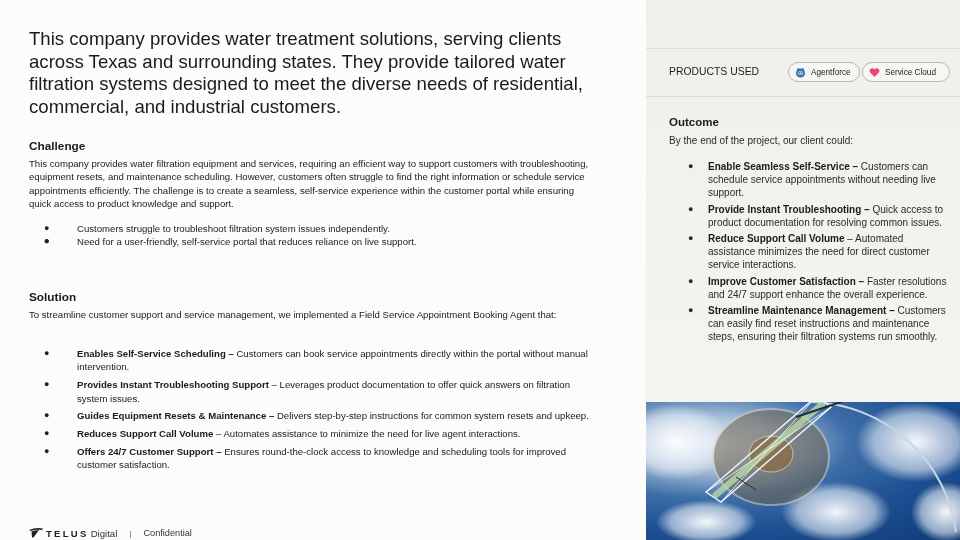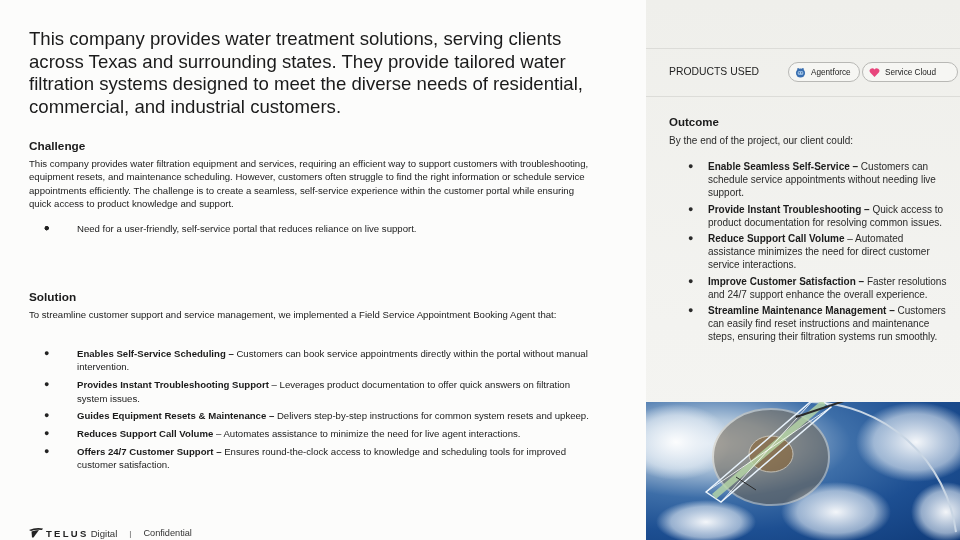--- a/index.html
+++ b/index.html
@@ -87,21 +87,21 @@
   </style>
 </head>
 <body>
 
 <div class="left">
   <p class="intro">This company provides water treatment solutions, serving clients across Texas and surrounding states. They provide tailored water filtration systems designed to meet the diverse needs of residential, commercial, and industrial customers.</p>
 
   <h2 class="section-heading" style="top:139px;">Challenge</h2>
   <p class="para" style="top:157px;">This company provides water filtration equipment and services, requiring an efficient way to support customers with troubleshooting, equipment resets, and maintenance scheduling. However, customers often struggle to find the right information or schedule service appointments efficiently. The challenge is to create a seamless, self-service experience within the customer portal while ensuring quick access to product knowledge and support.</p>
   <ul class="bullets challenge-list" style="top:222px;">
-    <li><span class="dot">●</span></li>
+    <li><span class="dot">●</span><span>Customers struggle to troubleshoot filtration system issues independently.</span></li>
     <li><span class="dot">●</span></li>
     <li><span class="dot">●</span></li>
     <li><span class="dot">●</span><span>Need for a user-friendly, self-service portal that reduces reliance on live support.</span></li>
   </ul>
 
   <h2 class="section-heading" style="top:290px;">Solution</h2>
   <p class="para" style="top:308px; width:540px;">To streamline customer support and service management, we implemented a Field Service Appointment Booking Agent that:</p>
   <ul class="bullets solution-list" style="top:347px;">
     <li><span class="dot">●</span><b>Enables Self-Service Scheduling –</b><span> Customers can book service appointments directly within the portal without manual intervention.</span></li>
     <li><span class="dot">●</span><b>Provides Instant Troubleshooting Support</b><span> – Leverages product documentation to offer quick answers on filtration system issues.</span></li>
@@ -131,21 +131,21 @@
     <svg class="ic" viewBox="0 0 12 12">
       <circle cx="6" cy="6.5" r="5" fill="#3a6fb0"></circle>
       <rect x="3" y="4.5" width="6" height="4" rx="1.5" fill="#a9cdf0"></rect>
       <circle cx="4.6" cy="6.4" r="0.8" fill="#1b3f74"></circle>
       <circle cx="7.4" cy="6.4" r="0.8" fill="#1b3f74"></circle>
       <rect x="2.6" y="1.2" width="1.6" height="2.2" fill="#3a6fb0"></rect>
       <rect x="7.8" y="1.2" width="1.6" height="2.2" fill="#3a6fb0"></rect>
     </svg>
     <span>Agentforce</span>
   </div>
-  <div class="pill" style="left:216px; width:96px;">
+  <div class="pill" style="left:216px; width:88px;">
     <svg class="ic" viewBox="0 0 12 12">
       <path d="M6 10.8 L1.3 6.1 A2.7 2.7 0 0 1 6 2.6 A2.7 2.7 0 0 1 10.7 6.1 Z" fill="#e8467c"></path>
     </svg>
     <span>Service Cloud</span>
   </div>
   <div class="divider" style="top:96px;"></div>
 
   <h3 class="outcome-heading">Outcome</h3>
   <p class="outcome-intro">By the end of the project, our client could:</p>
   <ul class="outcome-list">

